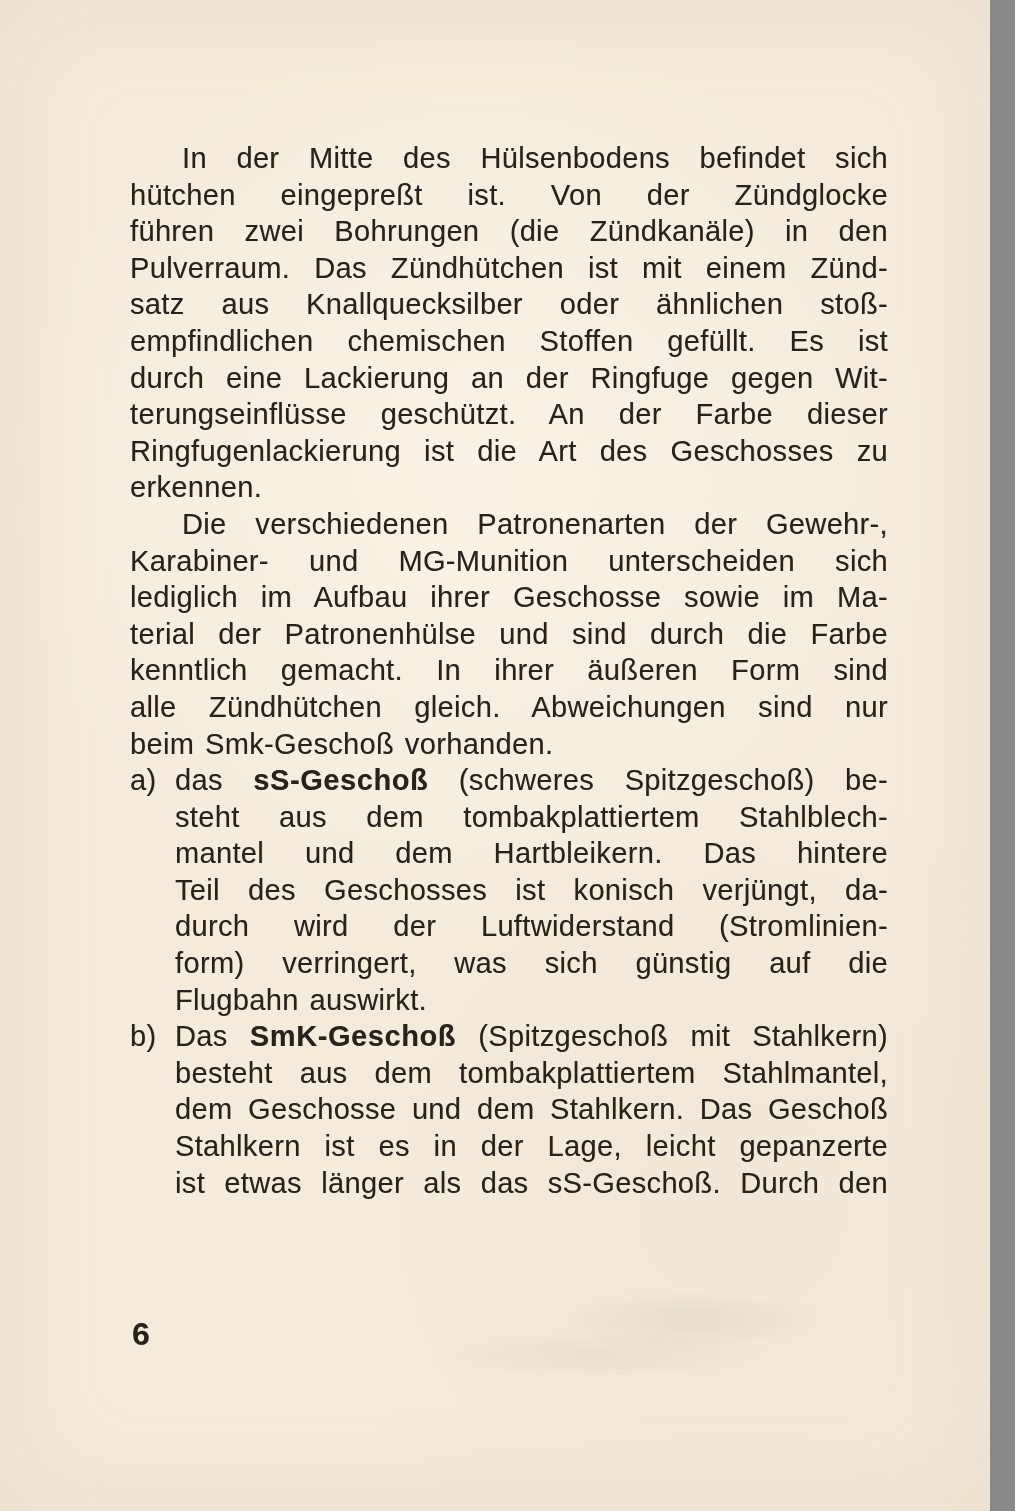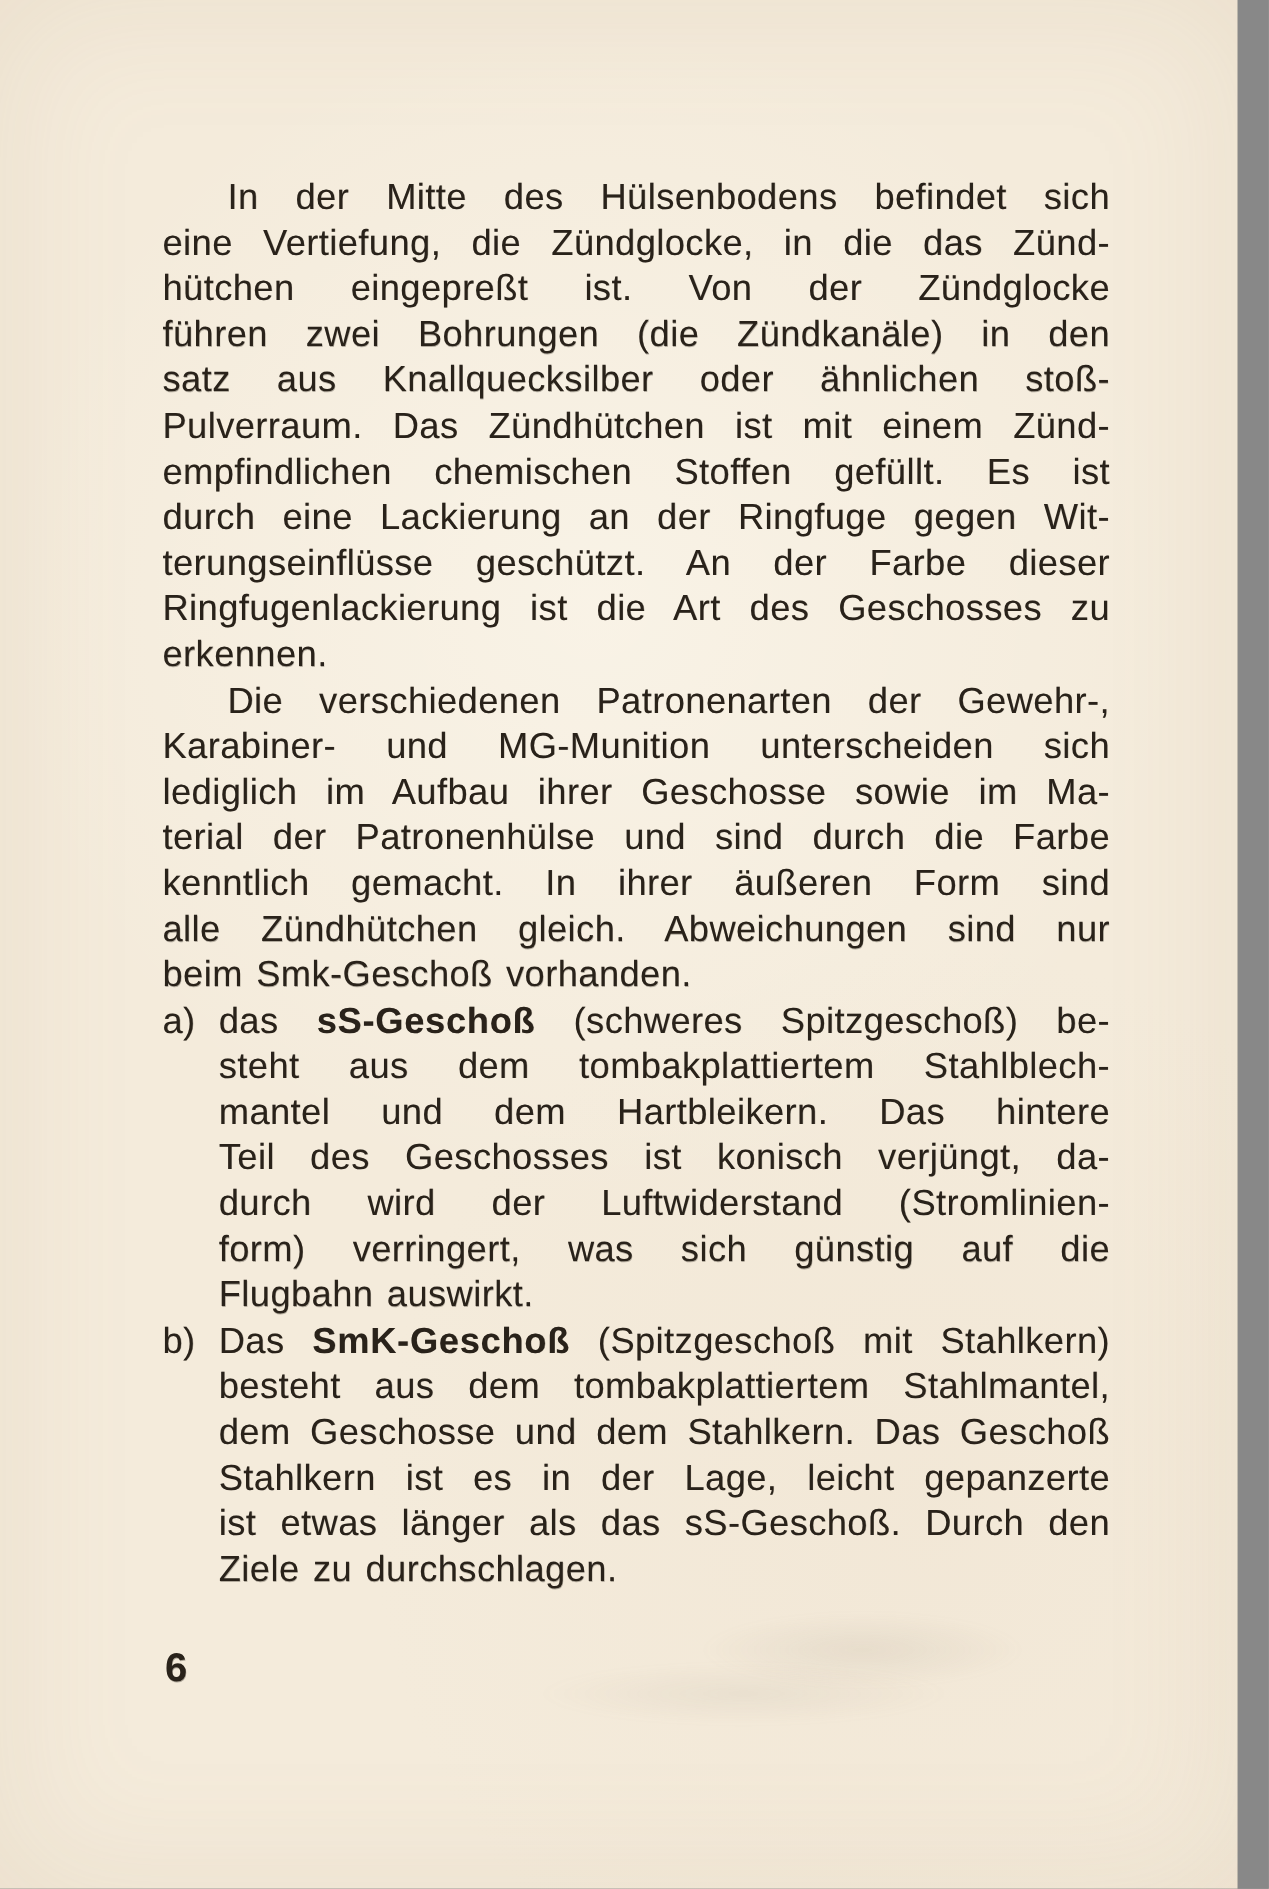--- a/index.html
+++ b/index.html
@@ -81,25 +81,24 @@
   }
 </style>
 </head>
 <body>
 
 <div class="page">
   <div class="textblock">
 
     <div class="para indent">
         <div class="line">In der Mitte des Hülsenbodens befindet sich</div>
-        <div class="line">eine Vertiefung, die Zündglocke, in die das Zünd-</div>
         <div class="line">hütchen eingepreßt ist. Von der Zündglocke</div>
         <div class="line">führen zwei Bohrungen (die Zündkanäle) in den</div>
+        <div class="line">Pulverraum. Das Zündhütchen ist mit einem Zünd-</div>
         <div class="line">satz aus Knallquecksilber oder ähnlichen stoß-</div>
-        <div class="line">Pulverraum. Das Zündhütchen ist mit einem Zünd-</div>
         <div class="line">empfindlichen chemischen Stoffen gefüllt. Es ist</div>
         <div class="line">durch eine Lackierung an der Ringfuge gegen Wit-</div>
         <div class="line">terungseinflüsse geschützt. An der Farbe dieser</div>
         <div class="line">Ringfugenlackierung ist die Art des Geschosses zu</div>
         <div class="line last">erkennen.</div>
       </div>
 
     <div class="para indent">
         <div class="line">Die verschiedenen Patronenarten der Gewehr-,</div>
         <div class="line">Karabiner- und MG-Munition unterscheiden sich</div>
@@ -124,21 +123,20 @@
     </div>
 
     <div class="para hang">
       <span class="label">b)</span>
       <div>
           <div class="line">Das <b>SmK-Geschoß</b> (Spitzgeschoß mit Stahlkern)</div>
           <div class="line">besteht aus dem tombakplattiertem Stahlmantel,</div>
           <div class="line">dem Geschosse und dem Stahlkern. Das Geschoß</div>
           <div class="line">Stahlkern ist es in der Lage, leicht gepanzerte</div>
           <div class="line">ist etwas länger als das sS-Geschoß. Durch den</div>
-          <div class="line last">Ziele zu durchschlagen.</div>
         </div>
     </div>
 
   </div>
 
   <div class="pagenum">6</div>
 
   <div class="smudge s1"></div>
   <div class="smudge s2"></div>
 </div>

